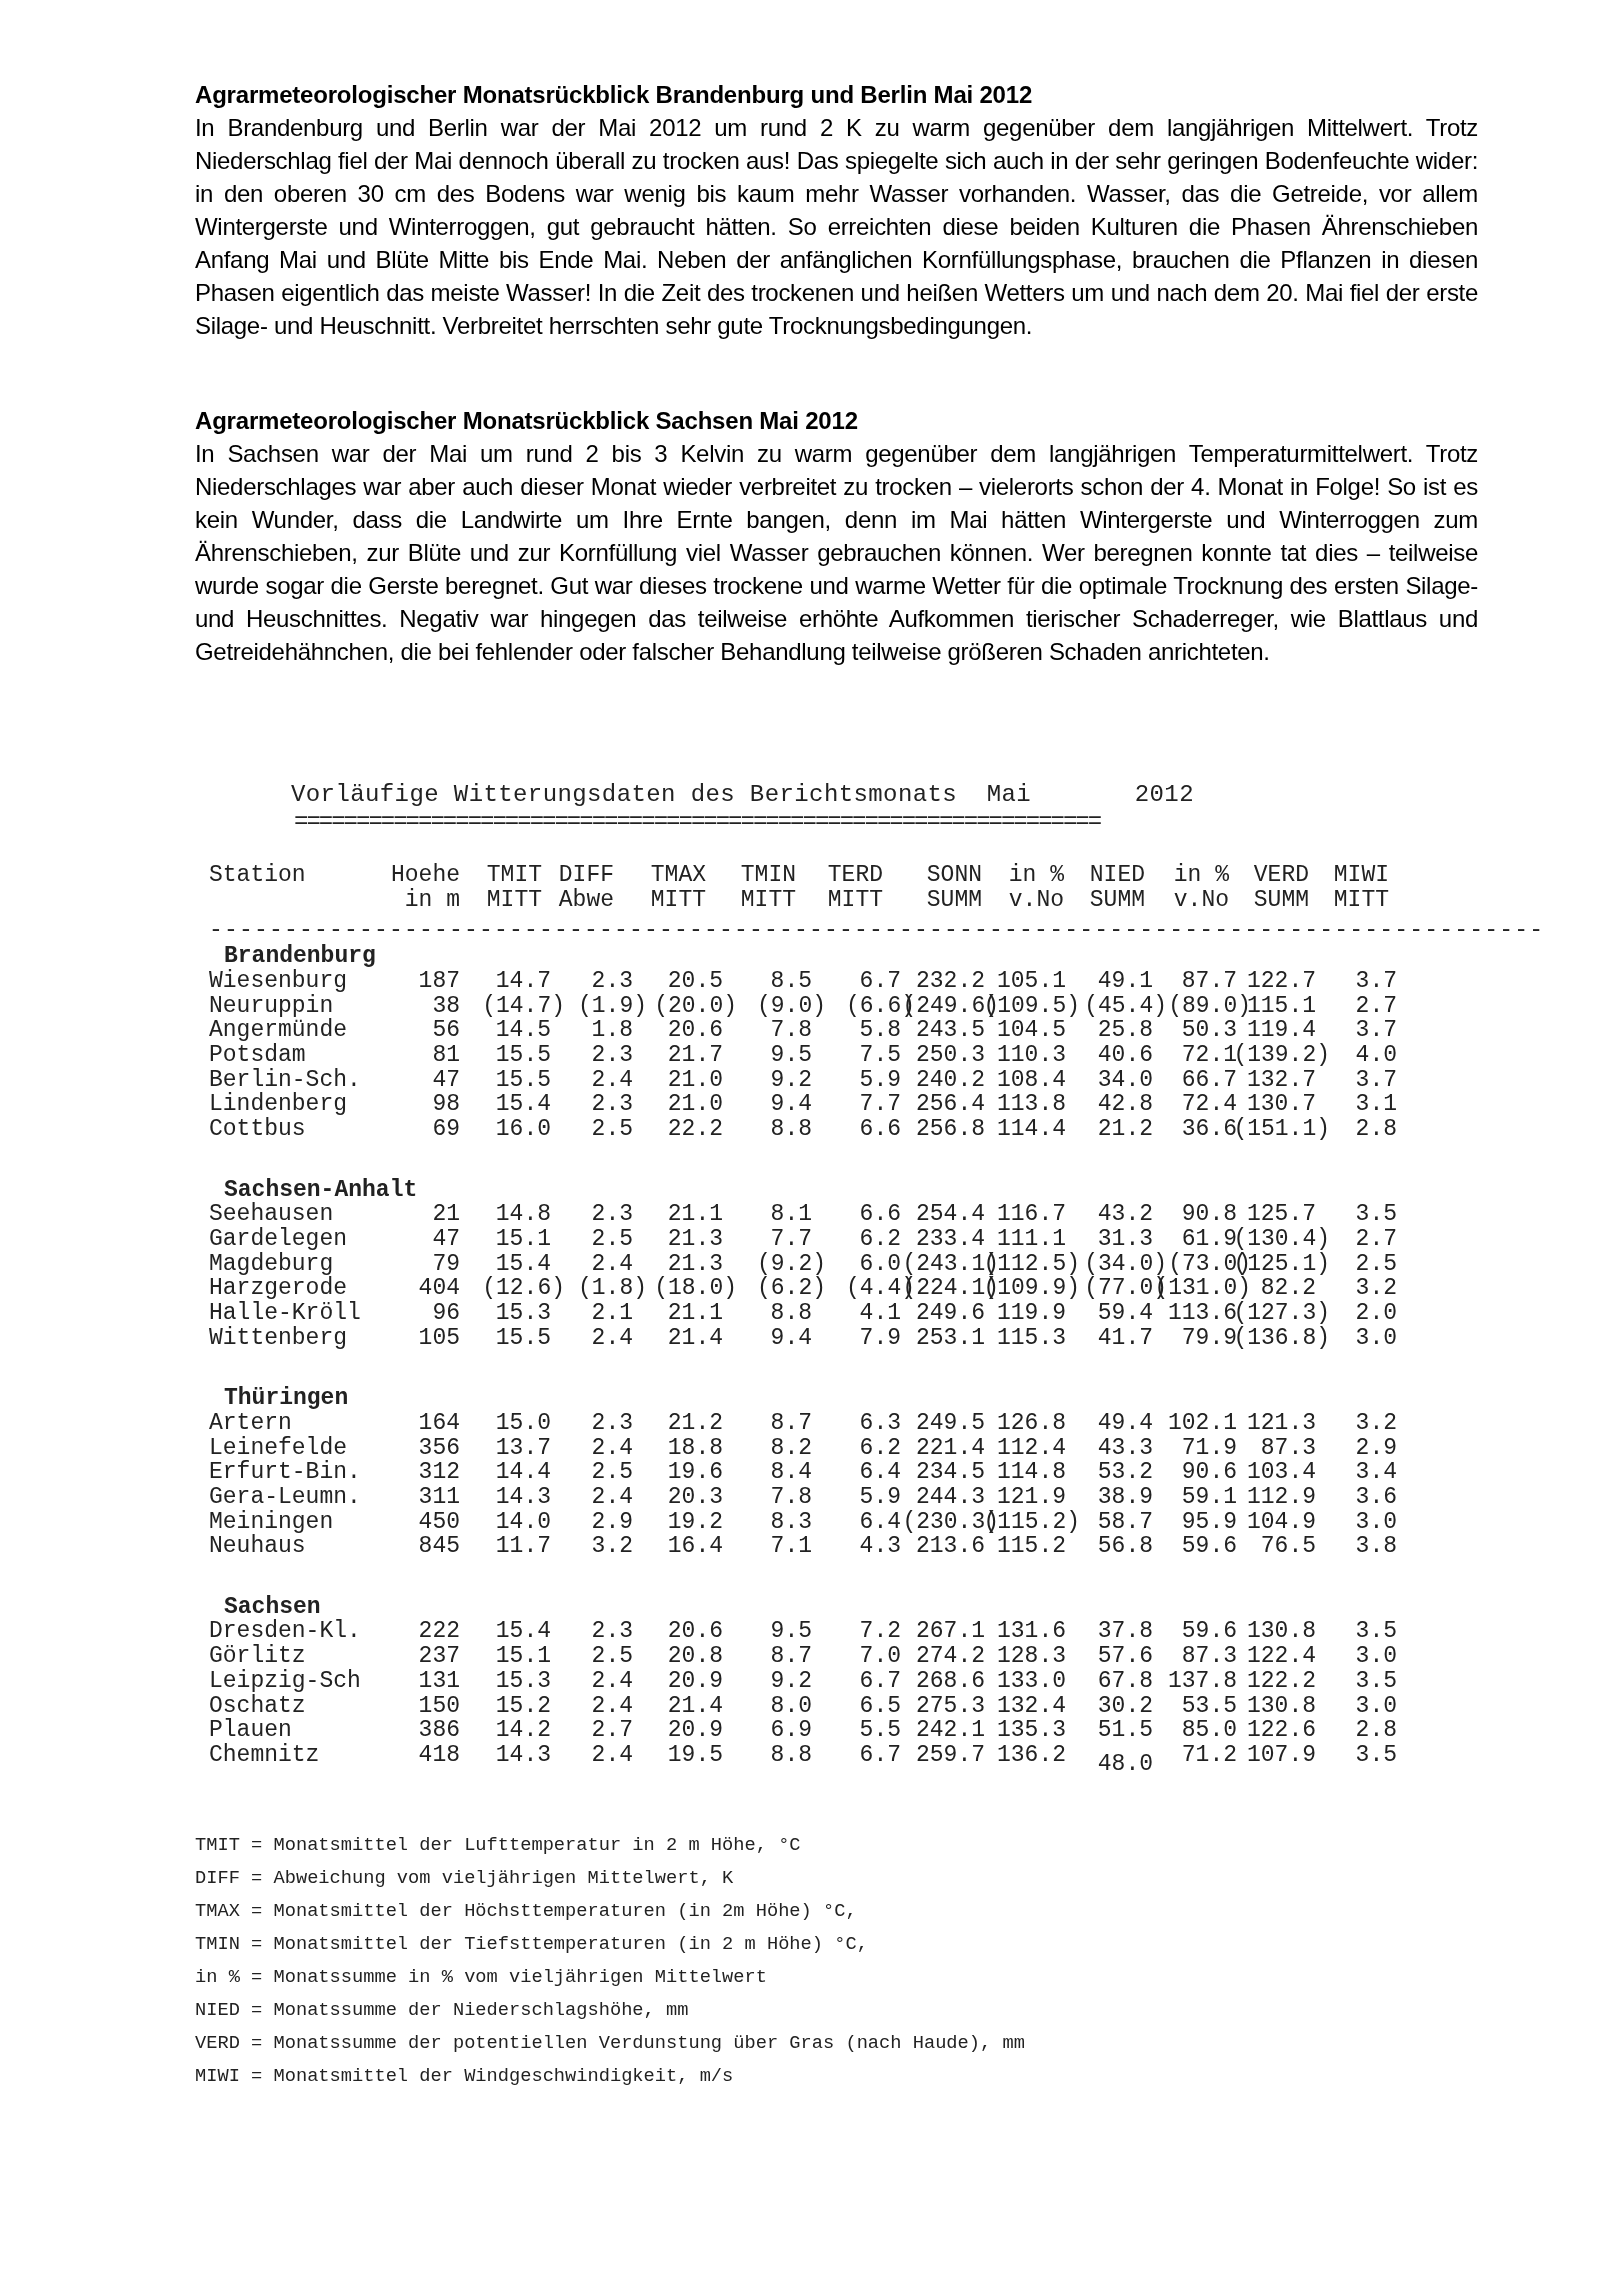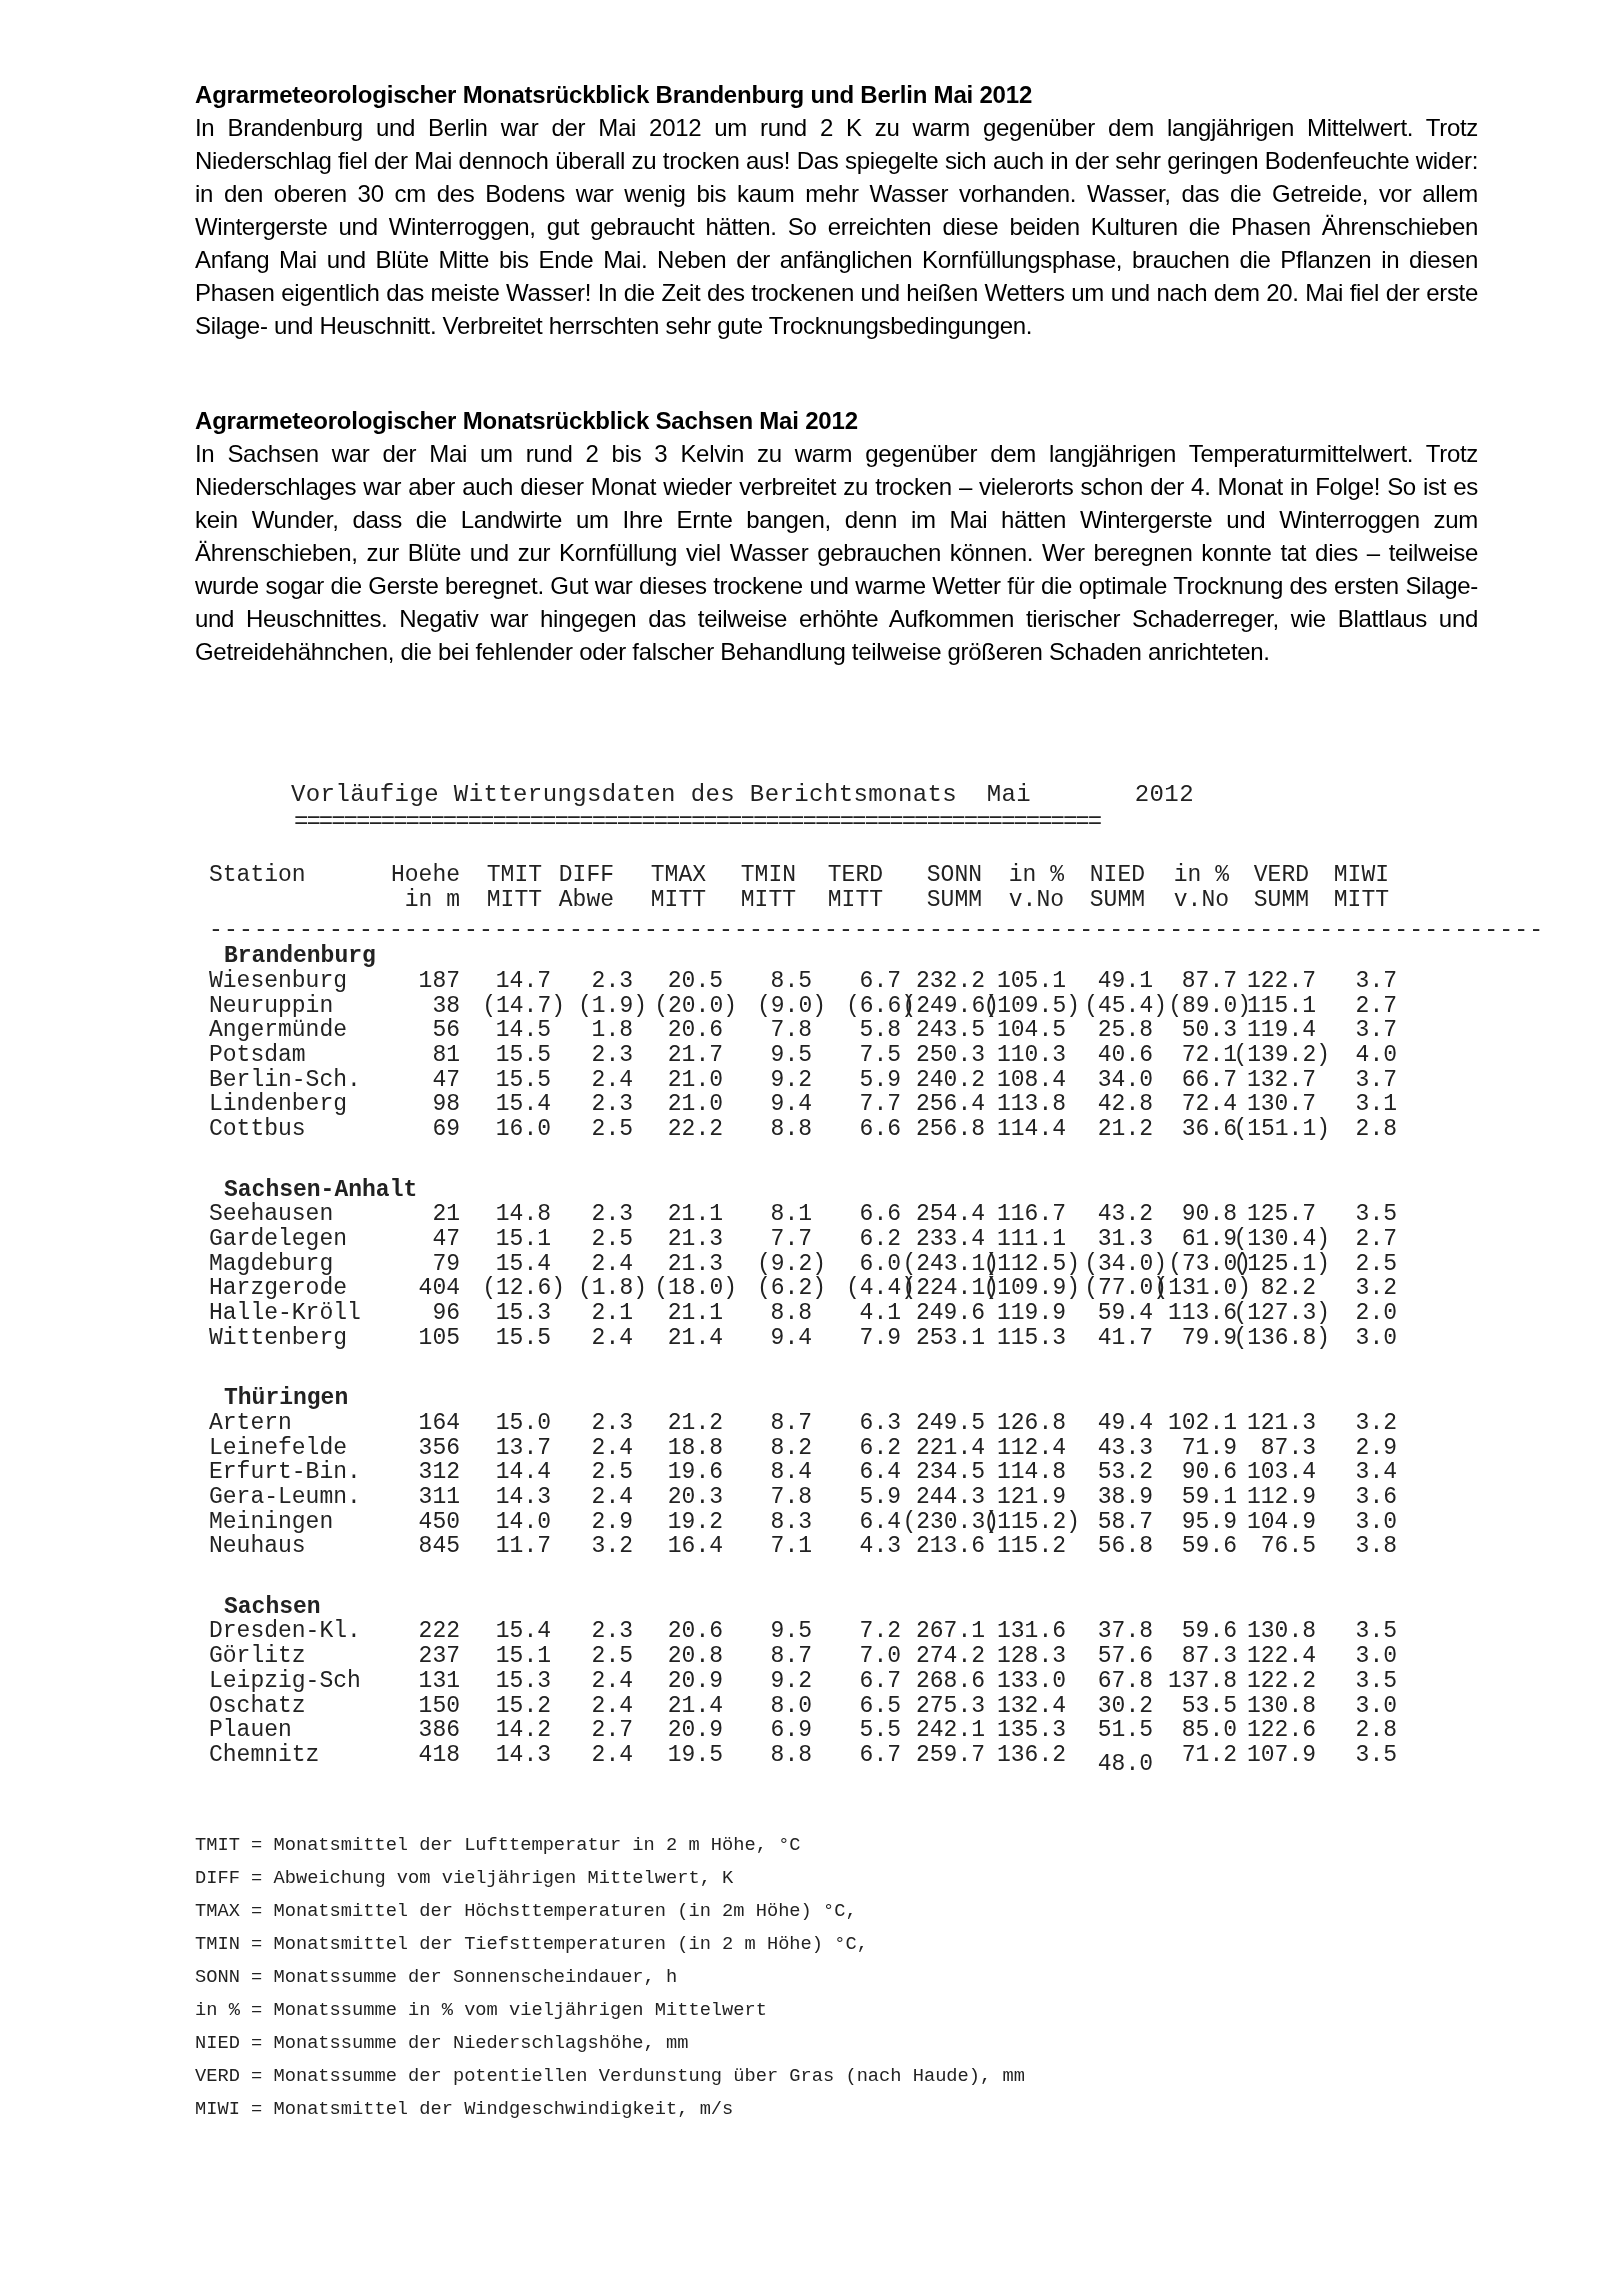--- a/index.html
+++ b/index.html
@@ -459,19 +459,18 @@
       <span class="cell r" style="right: 308px;">107.9</span>
       <span class="cell r" style="right: 227px;">3.5</span>
     </div>
   </div>
 
 <div class="mono legend">
   <div>TMIT = Monatsmittel der Lufttemperatur in 2 m Höhe, °C</div>
   <div>DIFF = Abweichung vom vieljährigen Mittelwert, K</div>
   <div>TMAX = Monatsmittel der Höchsttemperaturen (in 2m Höhe) °C,</div>
   <div>TMIN = Monatsmittel der Tiefsttemperaturen (in 2 m Höhe) °C,</div>
-  <div>SONN = Monatssumme der Sonnenscheindauer, h</div>
   <div>in % = Monatssumme in % vom vieljährigen Mittelwert</div>
   <div>NIED = Monatssumme der Niederschlagshöhe, mm</div>
   <div>VERD = Monatssumme der potentiellen Verdunstung über Gras (nach Haude), mm</div>
   <div>MIWI = Monatsmittel der Windgeschwindigkeit, m/s</div>
 </div>
 
 
 </body></html>

